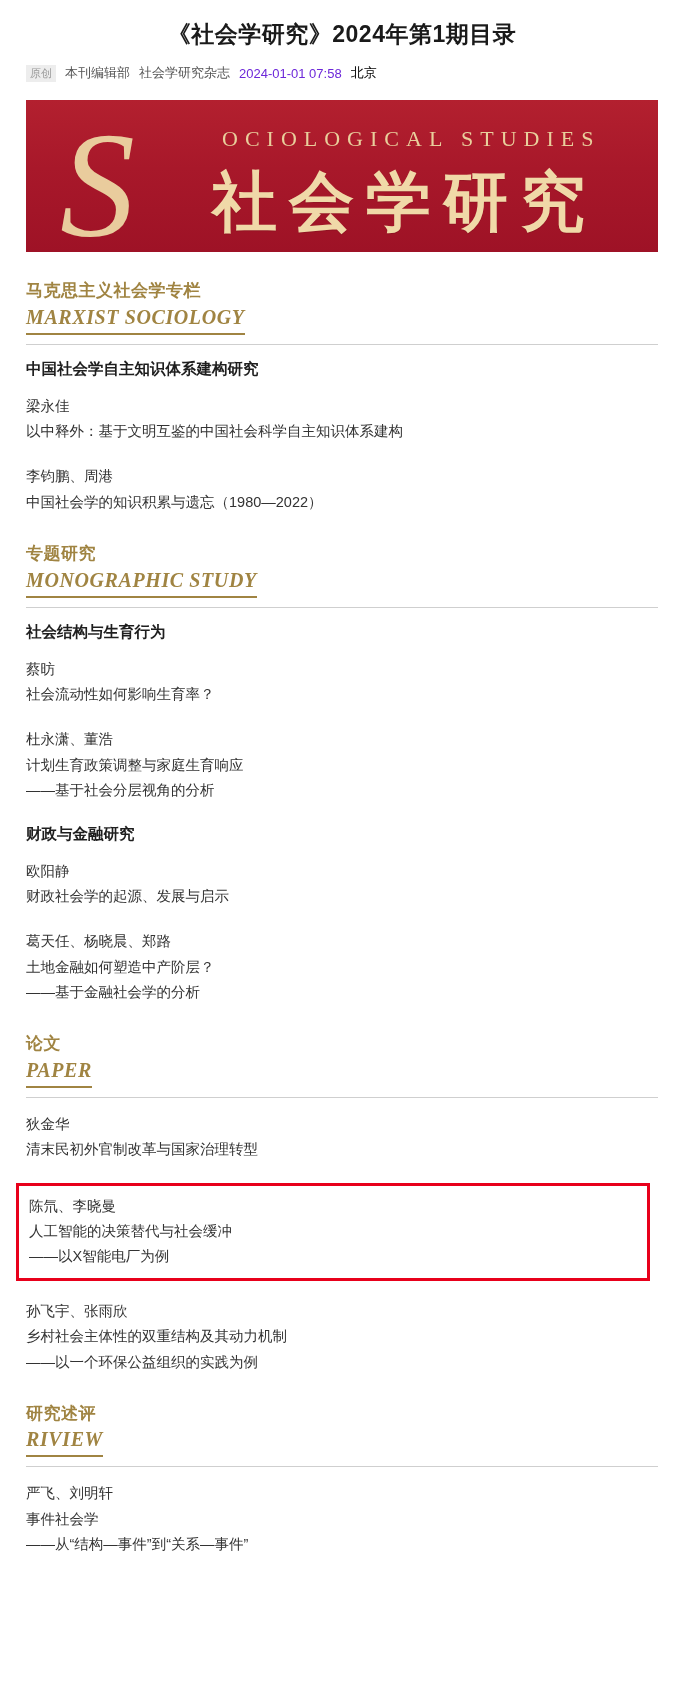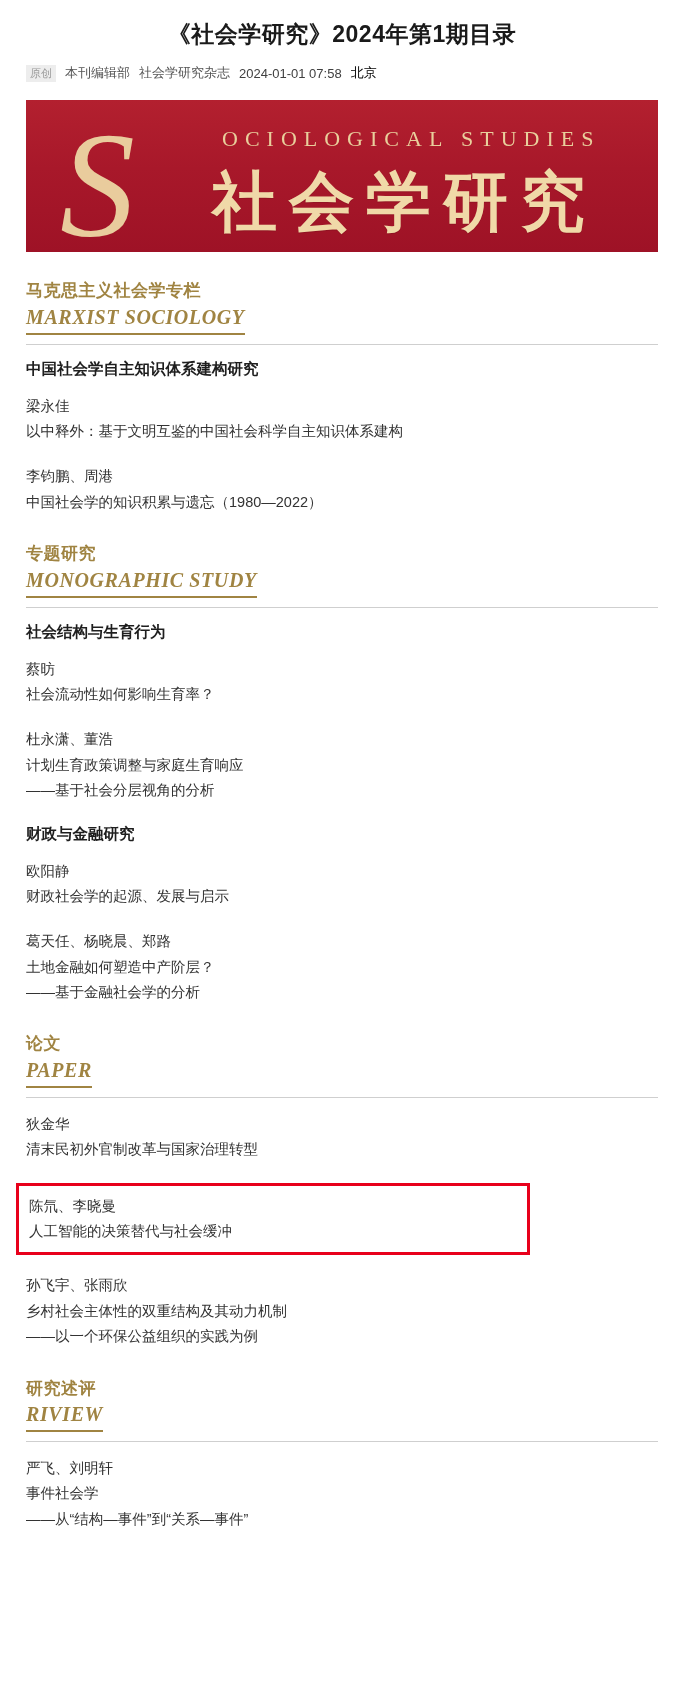--- a/index.html
+++ b/index.html
@@ -41,21 +41,21 @@
     display: inline-block;
     background: #ededed;
     color: #9b9b9b;
     font-size: 11px;
     line-height: 1;
     padding: 3px 4px;
     border-radius: 0;
   }
   .meta-author { color: #555; }
   .meta-source { color: #555; }
-  .meta-time { color: #404040; }
+  .meta-time { color: #6d28d9; }
   .meta-loc { color: #000000; }
 
   
   .banner {
     position: relative;
     width: 632px;
     height: 152px;
     background: linear-gradient(180deg,#b3202f 0%, #a8182a 45%, #9e1226 100%);
     overflow: hidden;
     margin-bottom: 26px;
@@ -142,21 +142,21 @@
     color: #333;
   }
   .entry .sub {
     font-size: 14.5px;
     color: #333;
   }
   .highlight-box {
     border: 3px solid #e8001b;
     padding: 8px 10px 4px 10px;
     margin: 12px 0 18px -10px;
-    width: 514px;
+    width: 634px;
   }
   .highlight-box .entry { margin-bottom: 4px; }
   .spacer-6 { height: 6px; }
 </style>
 </head>
 <body>
 
 <div class="page">
 
   <h1 class="article-title">《社会学研究》2024年第1期目录</h1>
@@ -242,20 +242,21 @@
 
     <div class="entry">
       <div class="authors">狄金华</div>
       <div class="title">清末民初外官制改革与国家治理转型</div>
     </div>
 
     <div class="highlight-box">
       <div class="entry">
         <div class="authors">陈氘、李晓曼</div>
         <div class="title">人工智能的决策替代与社会缓冲</div>
+        <div class="sub">——以X智能电厂为例</div>
       </div>
     </div>
 
     <div class="entry">
       <div class="authors">孙飞宇、张雨欣</div>
       <div class="title">乡村社会主体性的双重结构及其动力机制</div>
       <div class="sub">——以一个环保公益组织的实践为例</div>
     </div>
   </div>
 

